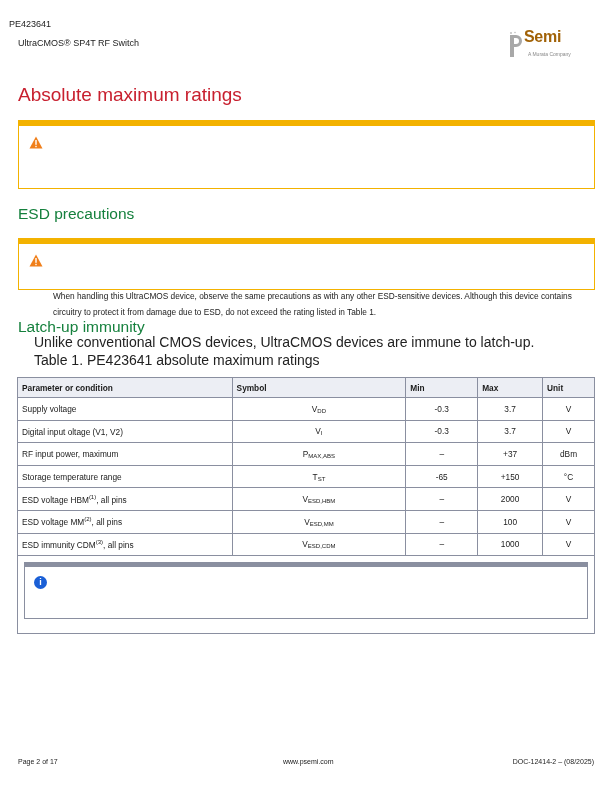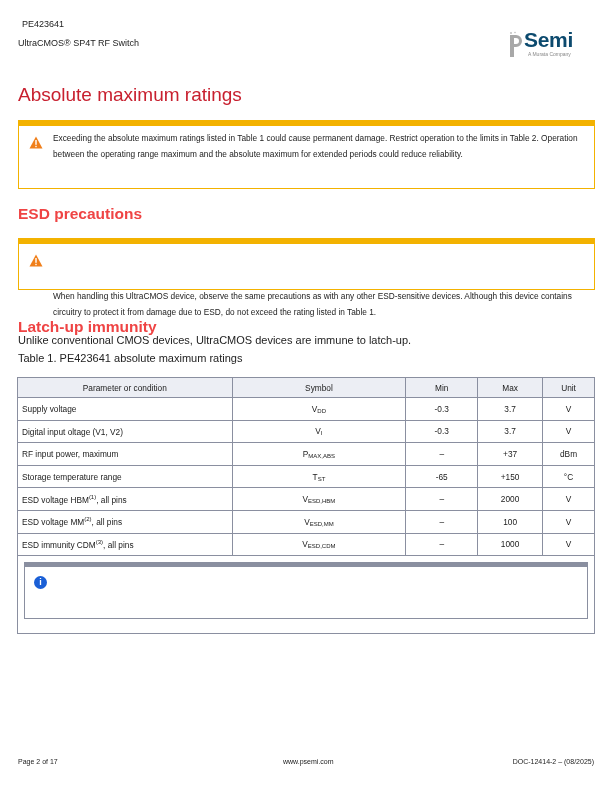--- a/index.html
+++ b/index.html
@@ -1,38 +1,38 @@
 <!DOCTYPE html>
 <html><head>
 <meta charset="utf-8">
 <style>
   * { box-sizing: border-box; margin: 0; padding: 0; }
   html, body { width: 612px; height: 792px; background: #ffffff; overflow: hidden; }
   body { font-family: "Liberation Sans", sans-serif; color: #1a1a1a; position: relative; }
 
-  .hdr-line1 { position: absolute; left: 22px; top: 19px; font-size: 9px; color: #222; }
+  .hdr-line1 { position: absolute; left: 9px; top: 19px; font-size: 9px; color: #222; }
   .hdr-line2 { position: absolute; left: 18px; top: 38px; font-size: 9px; color: #222; }
 
   .logo { position: absolute; left: 508px; top: 27px; width: 80px; height: 36px; }
   .logo .p-mark { position: absolute; left: 0; top: 4px; width: 16px; height: 28px; }
-  .logo .semi { position: absolute; left: 16px; top: 1px; font-size: 21px; font-weight: bold; color: #0c4a6e; letter-spacing: -0.3px; }
+  .logo .semi { position: absolute; left: 16px; top: 1px; font-size: 16px; font-weight: bold; color: #a16207; letter-spacing: -0.3px; }
   .logo .sub { position: absolute; left: 20px; top: 24px; font-size: 5px; color: #888; white-space: nowrap; }
 
   .h1 { position: absolute; left: 18px; top: 84px; font-size: 19px; color: #c8202f; font-weight: normal; text-align: right; }
-  .h2 { position: absolute; left: 18px; font-size: 15.5px; color: #ef4444; font-weight: bold; }
+  .h2 { position: absolute; left: 18px; font-size: 15.5px; color: #15803d; font-weight: normal; }
 
   .alert { position: absolute; left: 18px; width: 577px; border: 1px solid #f3b200; border-top: 6px solid #f3b200; background: #fff; }
   .alert .icon { position: absolute; left: 10px; width: 14px; height: 13px; }
   .alert .text { position: absolute; left: 34px; right: 10px; font-size: 8.3px; line-height: 15.5px; color: #222; }
 
-  .para { position: absolute; left: 18px; font-size: 11px; color: #222; }
+  .para { position: absolute; left: 34px; font-size: 14px; color: #222; }
 
   table.spec { position: absolute; left: 17px; top: 377px; width: 578px; border-collapse: collapse; font-size: 8.3px; }
   table.spec th, table.spec td { border: 1px solid #8a8fa0; height: 22.6px; padding: 0 4px; }
-  table.spec th { background: #eceef4; font-weight: normal; text-align: center; height: 20px; }
+  table.spec th { background: #eceef4; font-weight: bold; text-align: left; height: 20px; }
   table.spec td.c { text-align: center; }
   table.spec sub { font-size: 6px; vertical-align: -1px; }
   table.spec sup { font-size: 6px; vertical-align: 4px; }
 
   .notes-wrap { position: absolute; left: 17px; top: 556px; width: 578px; height: 78px; border: 1px solid #8a8fa0; border-top: none; }
   .notes { position: absolute; left: 6px; top: 6px; width: 564px; height: 57px; border: 1px solid #8a8fa0; border-top: 5px solid #8a8fa0; background: #fff; }
   .notes .info-icon { position: absolute; left: 9px; top: 9px; width: 13px; height: 13px; border-radius: 50%; background: #1a5fd6; color: #fff; font-size: 9px; font-weight: bold; text-align: center; line-height: 13px; }
   .notes ol { position: absolute; left: 40px; top: 8px; font-size: 8.3px; line-height: 11px; color: #222; list-style: none; }
   .notes li .num { display: inline-block; width: 12px; }
 
@@ -56,21 +56,20 @@
 </div>
 
 <div class="h1">Absolute maximum ratings</div>
 
 <div class="alert" style="top:120px; height:69px;">
   <svg class="icon" style="top:10px;" viewBox="0 0 14 13">
     <path d="M7 0.5 L13.5 12.5 L0.5 12.5 Z" fill="#f07f1a"></path>
     <rect x="6.3" y="4" width="1.4" height="4.8" fill="#fff"></rect>
     <rect x="6.3" y="9.8" width="1.4" height="1.4" fill="#fff"></rect>
   </svg>
-  <div class="text" style="top:5px;">Exceeding the absolute maximum ratings listed in Table 1 could cause permanent damage. Restrict operation to the limits in Table 2. Operation between the operating range maximum and the absolute maximum for extended periods could reduce reliability.</div>
 </div>
 
 <div class="h2" style="top:205px;">ESD precautions</div>
 
 <div class="alert" style="top:238px; height:52px;">
   <svg class="icon" style="top:10px;" viewBox="0 0 14 13">
     <path d="M7 0.5 L13.5 12.5 L0.5 12.5 Z" fill="#f07f1a"></path>
     <rect x="6.3" y="4" width="1.4" height="4.8" fill="#fff"></rect>
     <rect x="6.3" y="9.8" width="1.4" height="1.4" fill="#fff"></rect>
   </svg>

